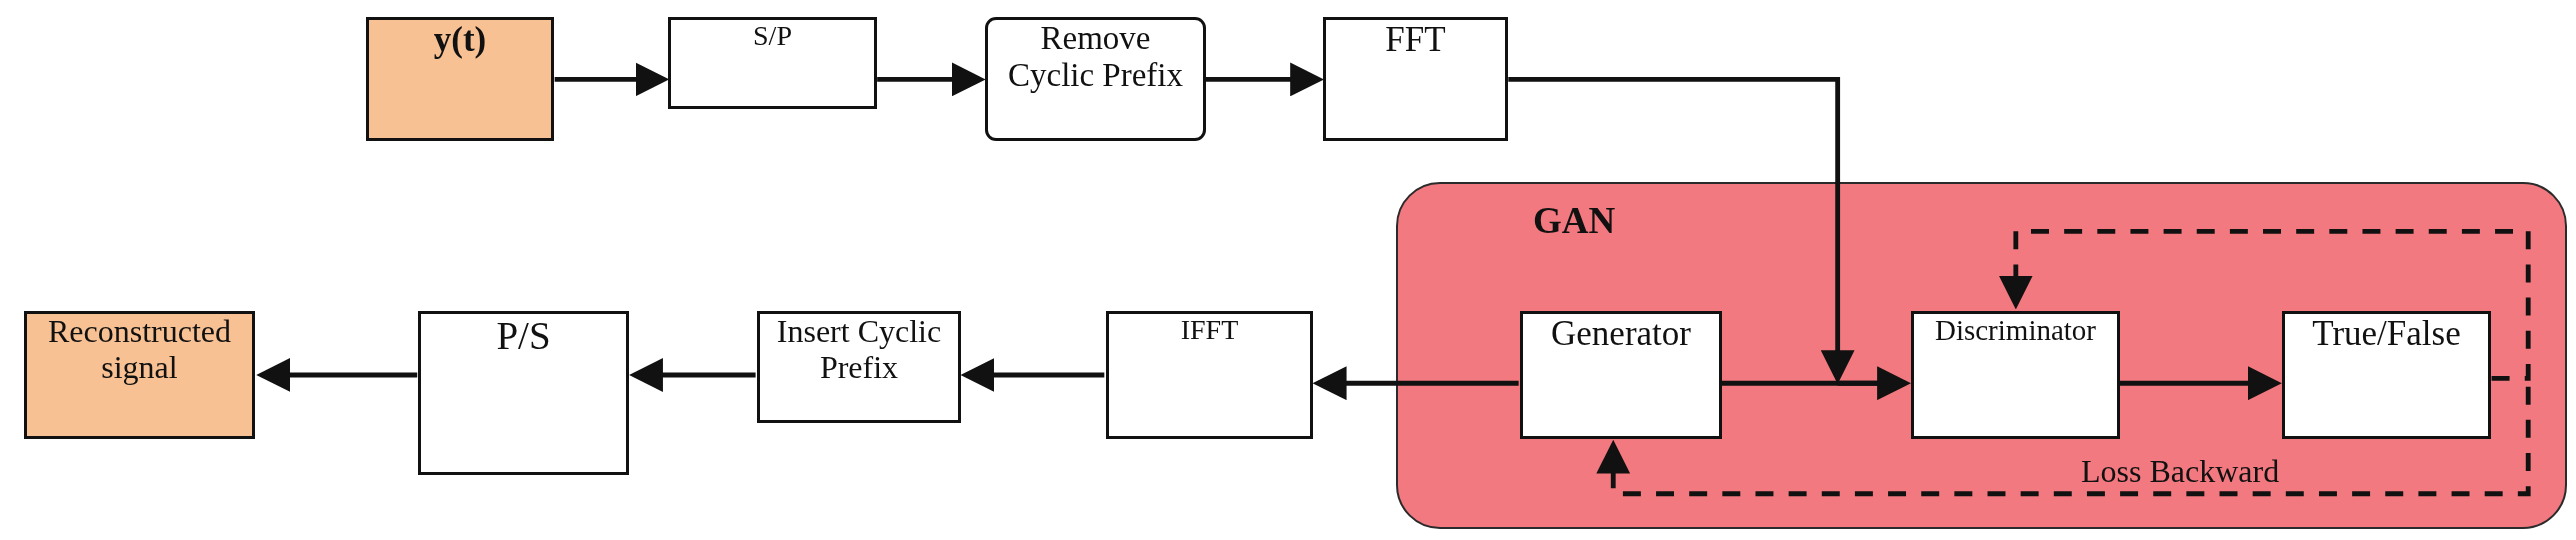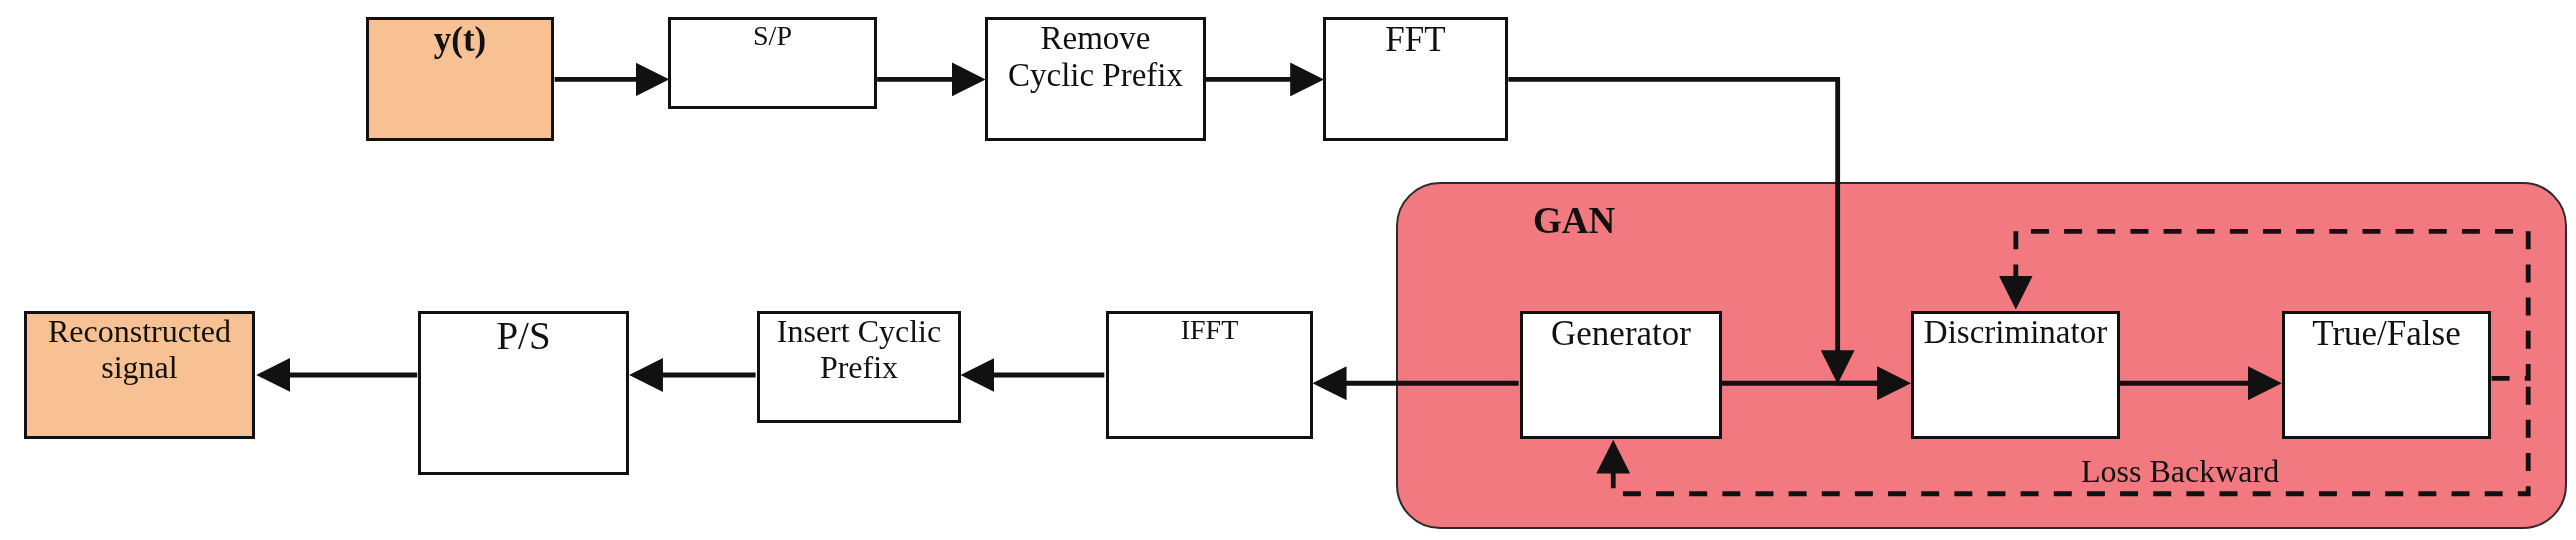--- a/index.html
+++ b/index.html
@@ -37,21 +37,21 @@
   </svg>
 
   <div class="node accent" style="left:366px;top:17.3px;width:188px;height:124px;font-size:35px;font-weight:bold;">
     <span class="lbl">y(t)</span>
   </div>
 
   <div class="node" style="left:668px;top:17.3px;width:209px;height:92px;font-size:28px;">
     <span class="lbl">S/P</span>
   </div>
 
-  <div class="node" style="left:985px;top:17.3px;width:221px;height:124px;font-size:33px;white-space:pre-line;">
+  <div class="node" style="left:985px;top:17.3px;width:221px;height:124px;font-size:33px;white-space:pre-line;border-radius:11px;">
     <span class="lbl">Remove
 Cyclic Prefix</span>
   </div>
 
   <div class="node" style="left:1323px;top:17.3px;width:185px;height:124px;font-size:35px;">
     <span class="lbl">FFT</span>
   </div>
 
   <div class="node accent" style="left:24px;top:311px;width:231px;height:128px;font-size:32px;white-space:pre-line;">
     <span class="lbl">Reconstructed
@@ -68,21 +68,21 @@
   </div>
 
   <div class="node" style="left:1106px;top:311px;width:207px;height:128px;font-size:28px;">
     <span class="lbl">IFFT</span>
   </div>
 
   <div class="node" style="left:1520px;top:311px;width:202px;height:128px;font-size:35px;">
     <span class="lbl">Generator</span>
   </div>
 
-  <div class="node" style="left:1911px;top:311px;width:209px;height:128px;font-size:33px;">
+  <div class="node" style="left:1911px;top:311px;width:209px;height:128px;font-size:29px;">
     <span class="lbl">Discriminator</span>
   </div>
 
   <div class="node" style="left:2282px;top:311px;width:209px;height:128px;font-size:35px;">
     <span class="lbl">True/False</span>
   </div>
 
   <svg class="wires" viewBox="0 0 3728 782" width="2576" height="540">
     <defs>
       <marker id="ah" viewBox="0 0 12 12" refX="10" refY="6" markerWidth="7" markerHeight="7" orient="auto-start-reverse">

